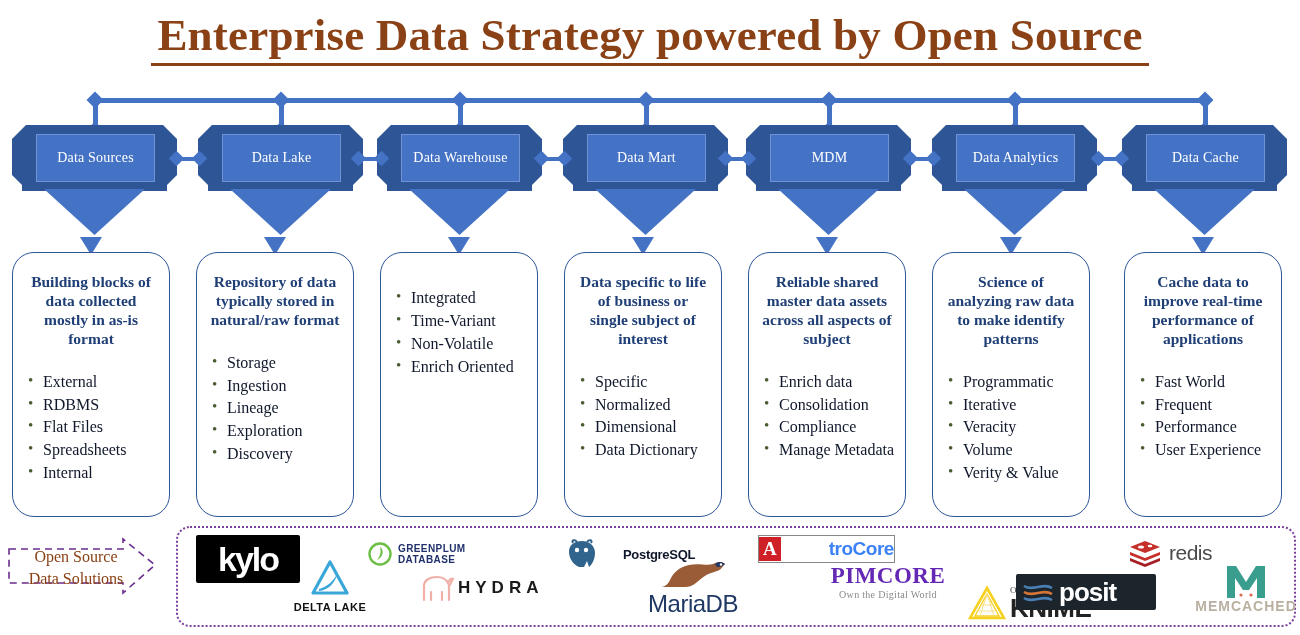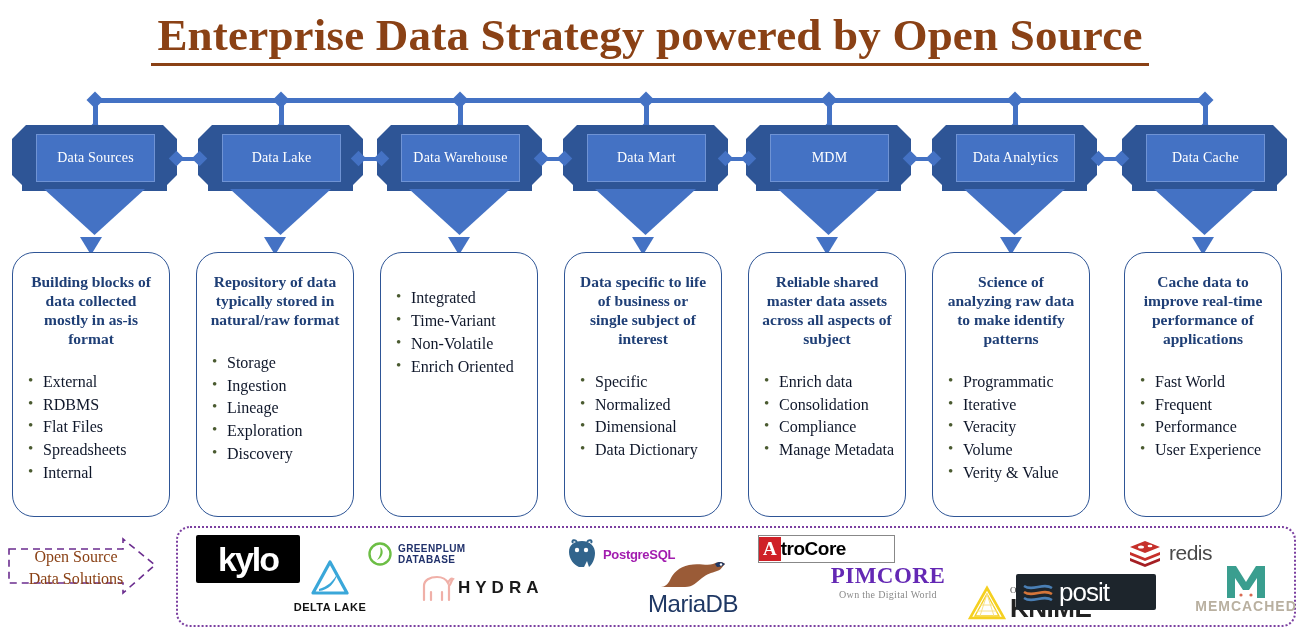--- a/index.html
+++ b/index.html
@@ -109,46 +109,46 @@
   
   .gp{left:190px;top:9px;width:150px;height:34px;display:flex;align-items:center;gap:6px;}
   .gp .cap{font-size:10px;font-weight:bold;color:#20316b;line-height:1.15;letter-spacing:.4px;}
 
   
   .hydra{left:240px;top:40px;width:180px;height:40px;display:flex;align-items:center;gap:0;}
   .hydra .cap{font-size:17px;font-weight:bold;color:#1a1a1a;letter-spacing:5px;}
 
   
   .pg{left:388px;top:9px;width:160px;height:34px;display:flex;align-items:center;gap:5px;}
-  .pg .cap{font-size:13px;color:#a21caf;font-weight:bold;letter-spacing:-.3px;}
+  .pg .cap{font-size:13px;color:#0f172a;font-weight:bold;letter-spacing:-.3px;margin-left:20px;}
 
   
   .maria{left:440px;top:30px;width:150px;height:58px;text-align:center;}
   .maria .cap{font-size:24px;color:#1f3864;letter-spacing:-.5px;line-height:1;}
 
   
   .atro{left:580px;top:7px;width:135px;height:26px;display:flex;align-items:center;
     border:1px solid #888;background:#fff;}
   .atro .a{background:#cf2027;color:#fff;font-weight:bold;font-size:19px;padding:0 4px;line-height:24px;}
-  .atro .cap{font-size:19px;font-weight:bold;color:#000000;letter-spacing:-.5px;}
+  .atro .cap{font-size:19px;font-weight:bold;color:#3b82f6;letter-spacing:-.5px;margin-left:48px;}
 
   
   .pim{left:610px;top:36px;width:200px;height:48px;text-align:center;}
   .pim .cap1{font-size:23px;font-weight:bold;color:#6428b4;letter-spacing:.5px;line-height:1;}
   .pim .cap2{font-size:10px;color:#8a8a8a;letter-spacing:.3px;margin-top:2px;}
 
   
   .knime{left:790px;top:5px;width:175px;height:42px;display:flex;align-items:flex-end;gap:4px;margin-top:46px;}
   .knime .ktxt .sub{font-size:9px;color:#4a4a4a;letter-spacing:.1px;line-height:1;}
   .knime .ktxt .cap{font-size:26px;font-weight:bold;color:#222;letter-spacing:-.5px;line-height:1;}
 
   
   .posit{left:838px;top:46px;width:140px;height:36px;background:#1d252c;border-radius:2px;
     display:flex;align-items:center;gap:4px;padding-left:5px;box-sizing:border-box;}
-  .posit .cap{font-size:26px;font-weight:normal;color:#fff;letter-spacing:-1px;line-height:1;}
+  .posit .cap{font-size:26px;font-weight:bold;color:#fff;letter-spacing:-1px;line-height:1;}
 
   
   .redis{left:950px;top:8px;width:130px;height:34px;display:flex;align-items:center;gap:7px;}
   .redis .cap{font-size:21px;color:#4a4a4a;letter-spacing:-.5px;}
 
   
   .memc{left:1003px;top:34px;width:130px;height:54px;text-align:center;}
   .memc .cap{font-size:14px;color:#b9b0a0;letter-spacing:1px;font-weight:bold;margin-top:-2px;}
 </style>
 </head>

